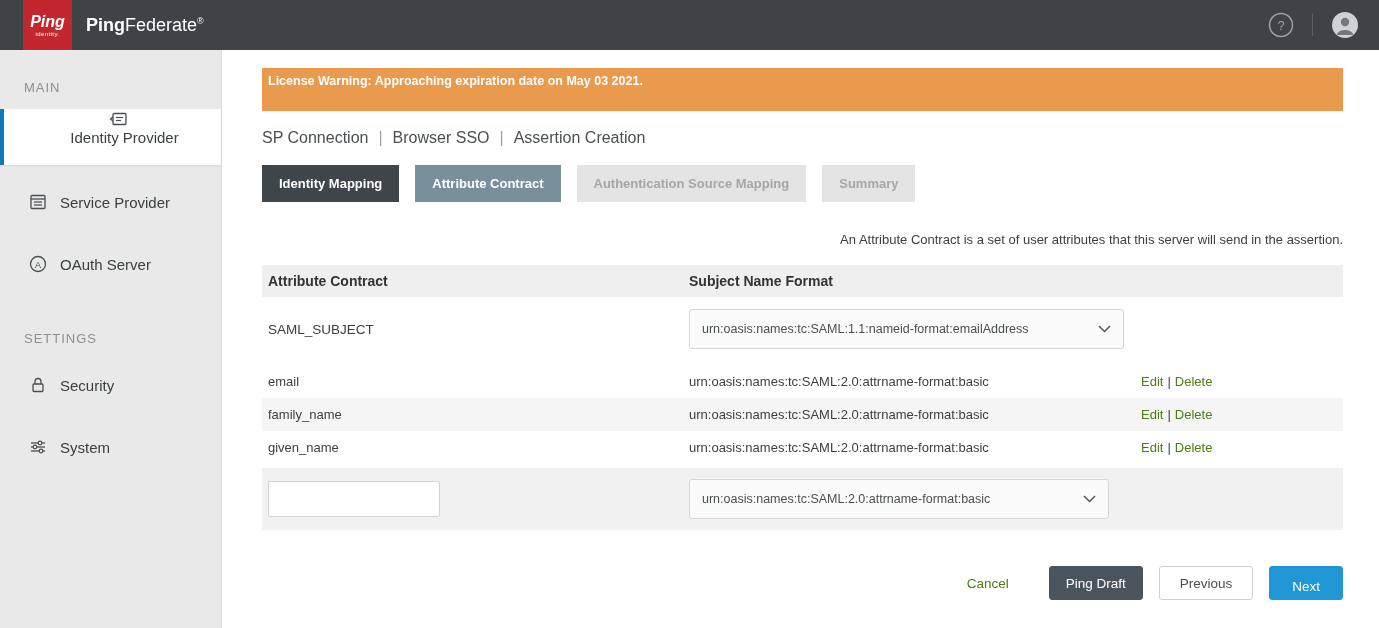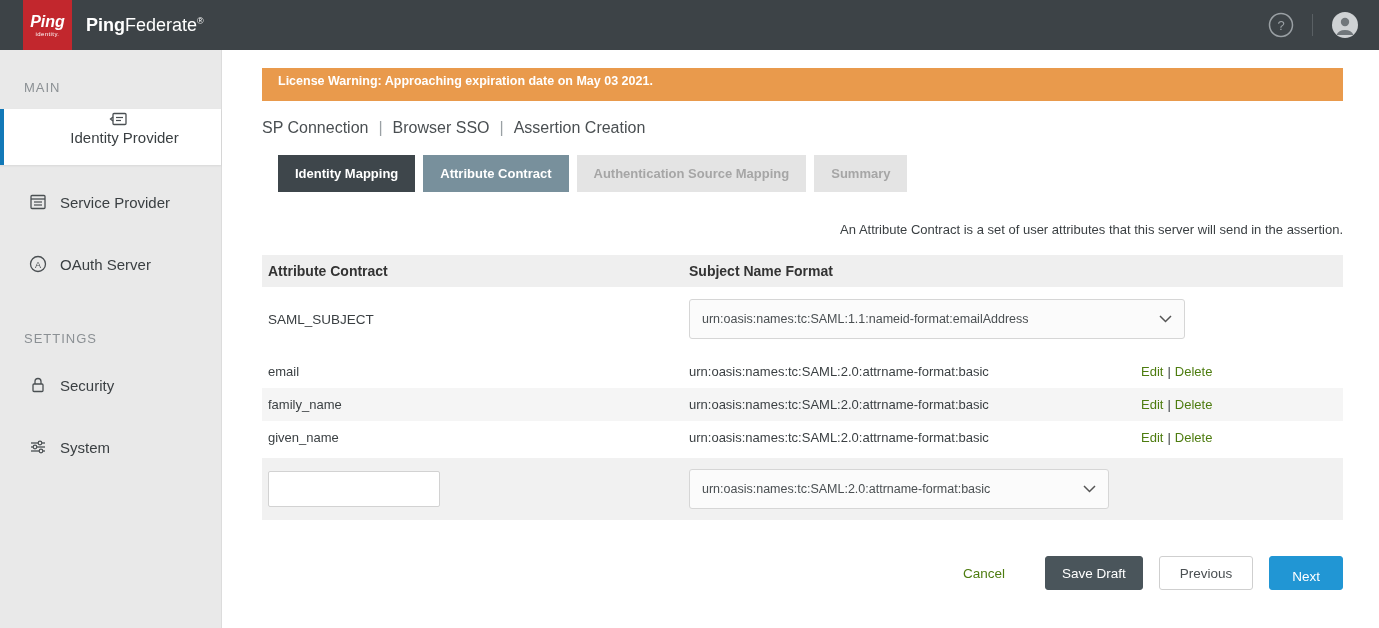--- a/index.html
+++ b/index.html
@@ -51,26 +51,26 @@
     flex-direction:column;
   }
 
   
   .main {
     position:absolute; top:50px; left:222px; right:0; bottom:0;
     background:#fff; padding:18px 36px 0 40px; overflow:hidden;
   }
   .banner {
     background:#e99a4c; color:#fff; font-weight:bold; font-size:12.5px;
-    height:33px; line-height:26px; padding-left:16px; margin-bottom:18px;
+    height:43px; line-height:26px; padding-left:6px; margin-bottom:18px;
   }
   .page-title { font-size:16px; color:#4a4f52; margin-bottom:18px; font-weight:400; }
   .page-title .sep { color:#9aa0a4; margin:0 10px; font-weight:300; }
 
-  .tabs { display:flex; gap:8px; margin-bottom:30px;margin-left:16px; }
+  .tabs { display:flex; gap:16px; margin-bottom:30px; }
   .tab {
     padding:11px 17px; font-size:13px; font-weight:bold; cursor:pointer;
   }
   .tab.done    { background:#3e464b; color:#fff; }
   .tab.current { background:#78909c; color:#fff; }
   .tab.disabled{ background:#e4e4e4; color:#a6a6a6; cursor:default; }
 
   .desc { font-size:13px; color:#3a3f42; margin-bottom:18px;text-align:right; }
 
   .grid-row { display:grid; align-items:center; }
@@ -81,21 +81,21 @@
     padding:8px 6px; min-height:31px;
   }
   .trow { font-size:13px; color:#3a3f42; padding:9px 6px; }
   .trow.alt { background:#f5f5f5; }
 
   .subject-row { padding:12px 6px 16px 6px; }
   .subject-name { font-size:13.5px; }
 
   .fake-select {
     display:flex; align-items:center; justify-content:space-between;
-    width:496px; height:40px; background:#fbfbfb; border:1px solid #d6d6d6;
+    width:435px; height:40px; background:#fbfbfb; border:1px solid #d6d6d6;
     border-radius:3px; padding:0 12px; font-size:12.5px; color:#4a4f52;
     cursor:pointer;
   }
   .fake-select .chev { margin-left:10px; flex:0 0 auto; }
 
   .link { color:#4d7c0f; text-decoration:none; font-size:13px; cursor:pointer; }
   .action-sep { color:#3a3f42; margin:0 4px; }
 
   .new-row { background:#f1f1f1; padding:11px 6px; margin-top:4px; align-items:center; }
   .new-input {
@@ -269,18 +269,18 @@
         <span>urn:oasis:names:tc:SAML:2.0:attrname-format:basic</span>
         <svg class="chev" width="13" height="8" viewBox="0 0 13 8">
           <path d="M1 1 L6.5 6.5 L12 1" stroke="#555" stroke-width="1.5" fill="none"></path>
         </svg>
       </div>
     </div>
   </div>
 
   <div class="footer">
     <a class="link cancel">Cancel</a>
-    <button class="btn btn-dark">Save Draft</button>
+    <button class="btn btn-dark">Ping Draft</button>
     <button class="btn btn-light">Previous</button>
     <button class="btn btn-blue">Next</button>
   </div>
 
 </div>
 
 </body></html>

